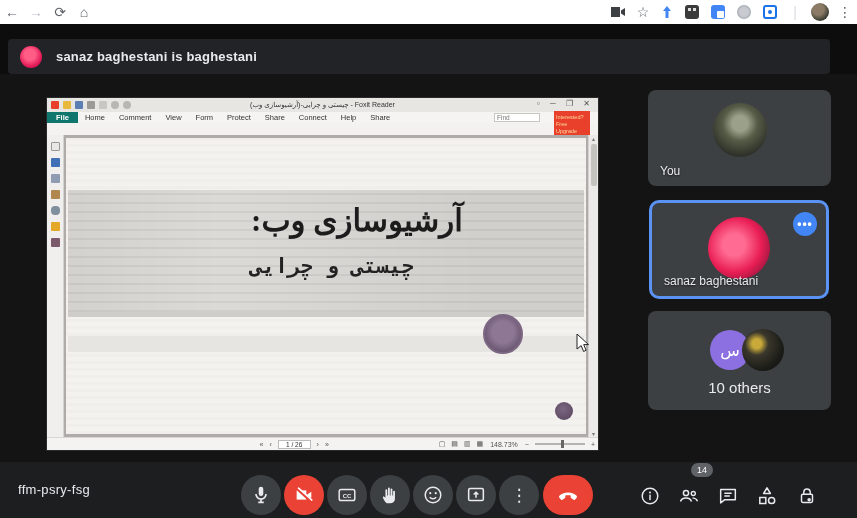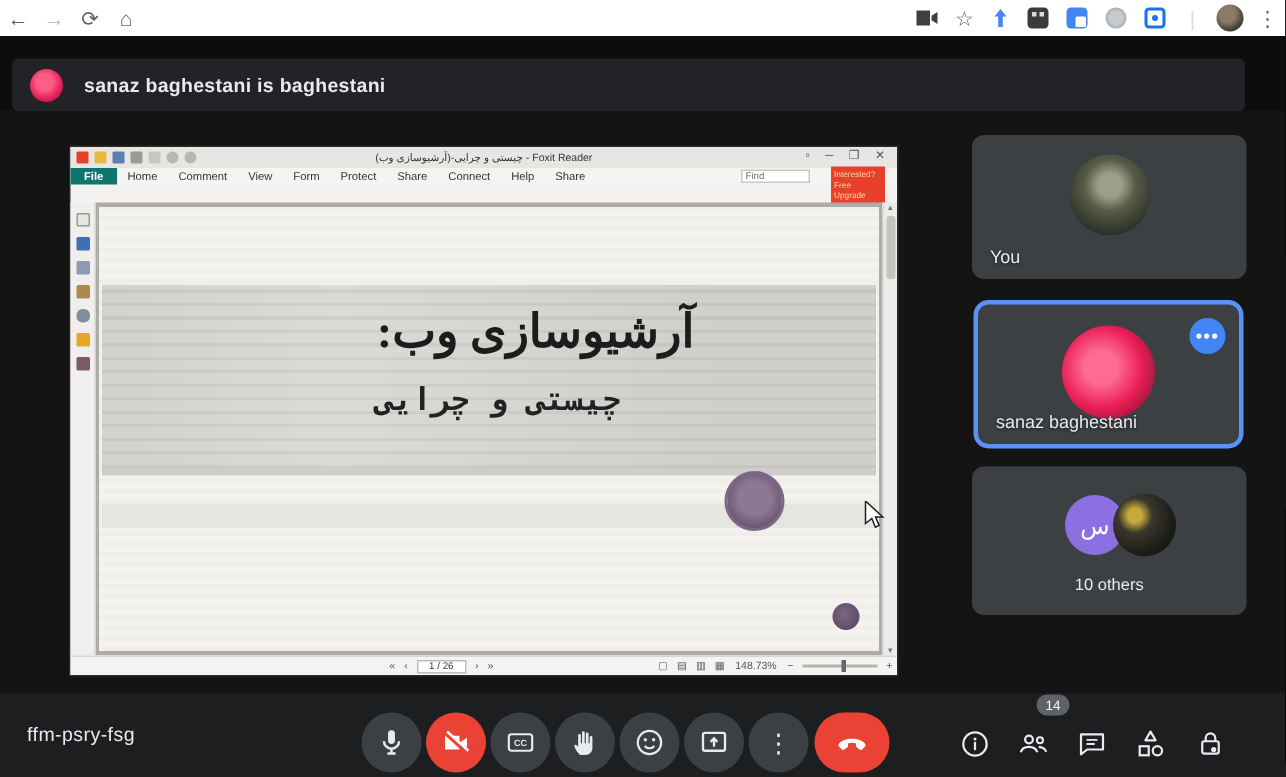--- a/index.html
+++ b/index.html
@@ -92,21 +92,21 @@
   .badge-more{position:absolute;right:9px;top:9px;width:24px;height:24px;border-radius:50%;
               background:#4285f4;color:#fff;display:flex;align-items:center;justify-content:center;
               font-size:12px;font-weight:bold;letter-spacing:1px;cursor:pointer;}
   .avatar-initial{position:absolute;left:62px;top:19px;width:40px;height:40px;border-radius:50%;
               background:#8c6fe0;color:#fff;display:flex;align-items:center;justify-content:center;
               font-family:"DejaVu Sans",sans-serif;font-size:16px;}
   .avatar-photo2{position:absolute;left:94px;top:18px;width:42px;height:42px;border-radius:50%;
               background:radial-gradient(circle at 35% 35%,#c8a93a 0 12%,#3a372c 30%,#191a16 70%),
                          radial-gradient(circle at 70% 60%,#b59a2e 0 10%,#23231c 40%);}
   .others-label{position:absolute;left:0;width:100%;bottom:14px;text-align:center;
-                color:#e8eaed;font-size:11px;}
+                color:#e8eaed;font-size:15px;}
 
   
   .control-bar{left:0;top:462px;width:857px;height:56px;background:#1d1e20;}
   .meeting-code{position:absolute;left:18px;top:20px;color:#e8eaed;font-size:13px;letter-spacing:.3px;}
   .cbtn{position:absolute;top:13px;width:40px;height:40px;border-radius:50%;background:#3c4043;
         display:flex;align-items:center;justify-content:center;color:#e8eaed;cursor:pointer;}
   .cbtn.red{background:#ea4335;}
   .cbtn svg{display:block;}
   .end-pill{position:absolute;top:13px;left:543px;width:50px;height:40px;border-radius:20px;
             background:#ea4335;display:flex;align-items:center;justify-content:center;color:#fff;cursor:pointer;}

